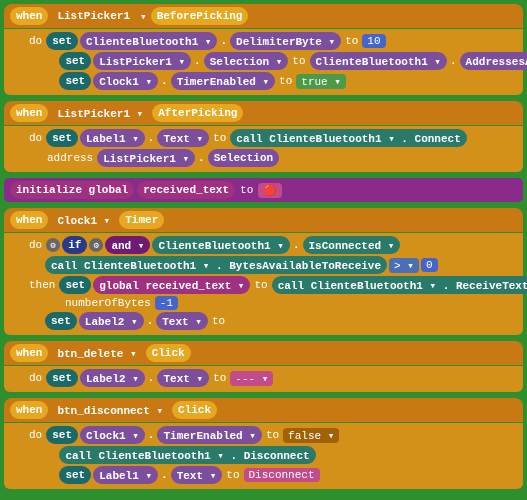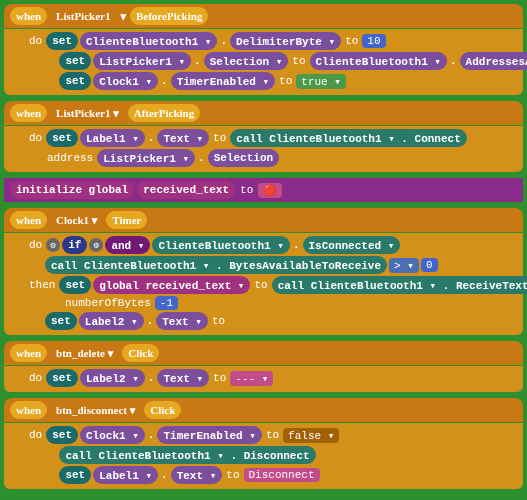--- a/index.html
+++ b/index.html
@@ -66,34 +66,33 @@
     .dot { color: #fff; font-weight: bold; margin: 0 1px; }
     .label-text { color: #fff; font-size: 11px; margin: 0 2px; }
     .section-header {
       display: flex;
       align-items: center;
       gap: 3px;
       padding: 3px 6px;
       background: #c97914;
       border-radius: 8px 8px 0 0;
       margin-bottom: 1px;
-      font-family: Liberation Serif, serif;
     }
     .section-body {
       background: #d4911a;
       border-radius: 0 0 6px 6px;
       padding: 3px 5px;
     }
     .initialize-row {
       display: flex;
       align-items: center;
       gap: 3px;
       padding: 3px 6px;
       background: #8a2a8a;
-      border-radius: 0;
+      border-radius: 5px;
       margin-bottom: 6px;
     }
   </style>
 </head>
 <body>
 
 <div class="blocks-container">
 
   <div class="block-group">
     <div class="section-header">

